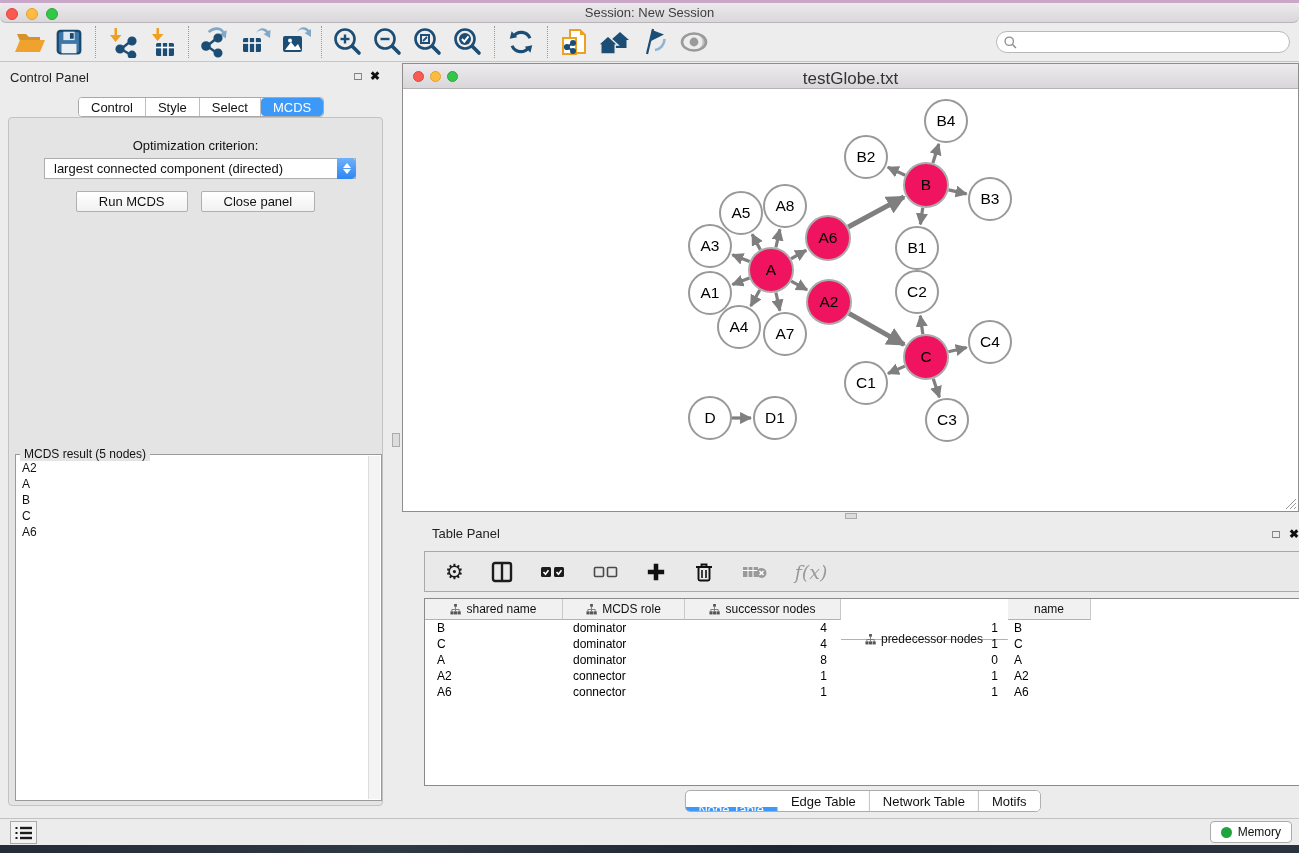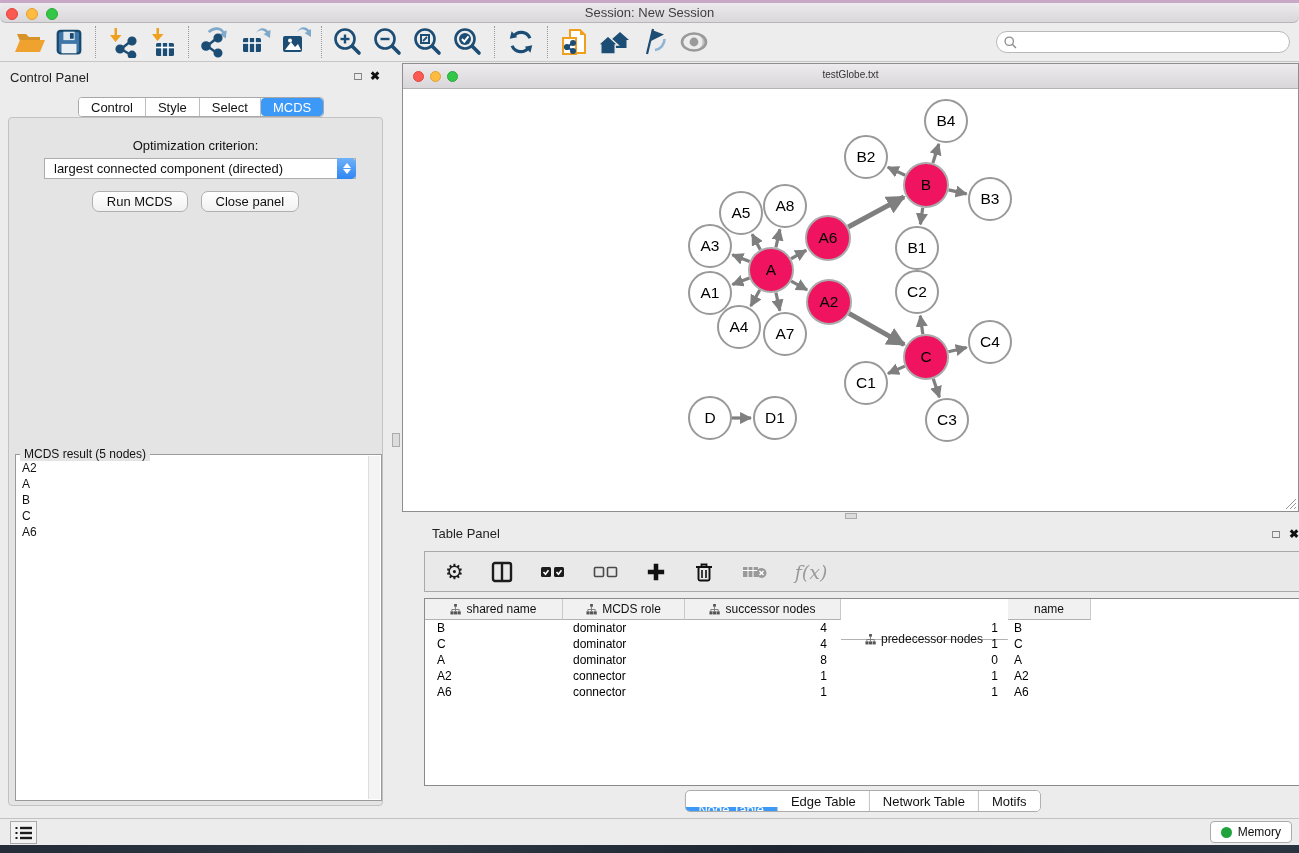--- a/index.html
+++ b/index.html
@@ -48,22 +48,22 @@
   .opt-label{position:absolute;left:0;right:0;top:20px;text-align:center;font-size:13px;color:#111;}
   .dropdown{position:absolute;left:35px;top:40px;width:312px;height:21px;background:#fff;
      border:1px solid #ADADAD;border-radius:0;display:flex;align-items:center;}
   .dropdown .dd-text{flex:1;font-size:13px;color:#111;padding-left:9px;white-space:nowrap;overflow:hidden;}
   .dd-stepper{width:19px;height:21px;margin:-1px -1px -1px 0;border-radius:0 5px 5px 0;
      background:linear-gradient(#6FB1F9,#2E86F4);display:flex;flex-direction:column;
      align-items:center;justify-content:center;gap:1px;}
   .dd-stepper i{width:0;height:0;border-left:4px solid transparent;border-right:4px solid transparent;}
   .dd-up{border-bottom:5px solid #fff;} .dd-down{border-top:5px solid #fff;}
   .btn-row{position:absolute;left:0;right:0;top:73px;display:flex;justify-content:center;gap:13px;}
-  .mac-btn{height:21px;padding:0 14px;font-size:13px;color:#111;background:linear-gradient(#fff,#F1F1F1);
-     border:1px solid #B0B0B0;border-radius:7px;display:flex;align-items:center;}
+  .mac-btn{height:21px;padding:0 22px;font-size:13px;color:#111;background:linear-gradient(#fff,#F1F1F1);
+     border:1px solid #B0B0B0;border-radius:2px;display:flex;align-items:center;}
   .result-box{position:absolute;left:6px;top:336px;width:367px;height:347px;
      border:1px solid #9a9a9a;background:#fff;}
   .result-legend{position:absolute;left:4px;top:-8px;background:#E4E4E4;padding:0 4px;
      font-size:12px;color:#111;}
   .result-list{position:absolute;left:1px;top:5px;bottom:1px;right:13px;overflow:hidden;
      font-size:12px;color:#111;padding-left:5px;}
   .result-item{line-height:16px;}
   .result-scroll{position:absolute;top:1px;bottom:1px;right:1px;width:12px;background:#F4F4F4;
      border-left:1px solid #DDD;}
   
@@ -73,21 +73,21 @@
   .right-area{position:absolute;left:402px;top:0;width:897px;height:756px;}
   .h-split{position:absolute;left:0;top:450px;width:897px;height:8px;background:#ECECEC;}
   .h-split .thumb{position:absolute;left:443px;top:1px;width:12px;height:6px;background:#DCDCDC;
      border:1px solid #ABABAB;}
   
   .net-window{position:absolute;left:0;top:1px;width:897px;height:449px;
      border:1px solid #8E8E8E;background:#fff;}
   .net-titlebar{position:relative;height:25px;background:linear-gradient(#EDEBED,#D8D6D8);
      border-bottom:1px solid #B3B3B3;}
   .net-titlebar .lights{top:7px;left:10px;gap:6px;}
-  .net-title{position:absolute;left:0;right:0;top:5px;text-align:center;font-size:10px;color:#333;}
+  .net-title{position:absolute;left:0;right:0;top:5px;text-align:center;font-size:17px;color:#333;}
   .net-canvas{position:relative;width:100%;height:422px;background:#fff;overflow:hidden;}
   .resize-grip{position:absolute;right:1px;bottom:1px;}
   
   .table-panel{position:absolute;left:12px;top:458px;width:897px;height:298px;background:#ECECEC;}
   .tp-title{position:absolute;left:18px;top:6px;font-size:13px;color:#222;}
   .tp-float{right:28px;} .tp-close{right:10px;font-weight:bold;}
   .tp-toolbar{position:absolute;left:10px;right:9px;top:31px;height:41px;background:#E9E9E9;
      border:1px solid #A9A9A9;display:flex;align-items:center;gap:27px;padding-left:20px;}
   .tp-tool{display:flex;align-items:center;justify-content:center;height:30px;}
   .fx{font-family:"DejaVu Serif",serif;font-style:italic;font-size:19px;color:#9a9a9a;}

